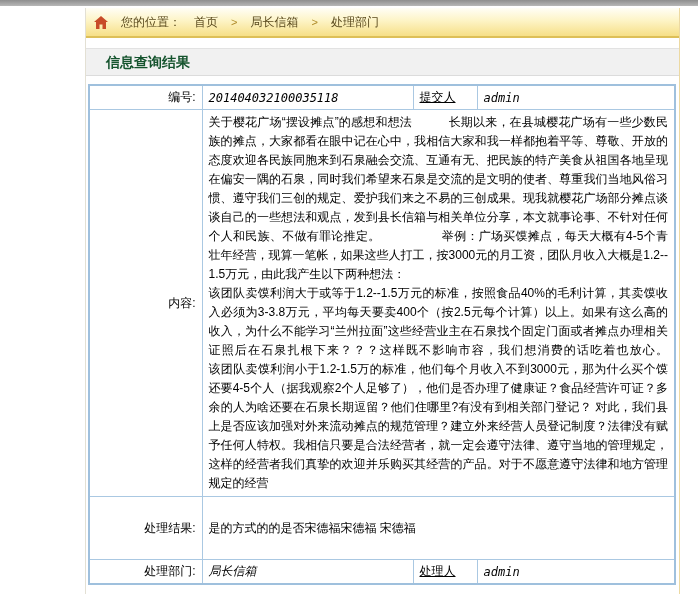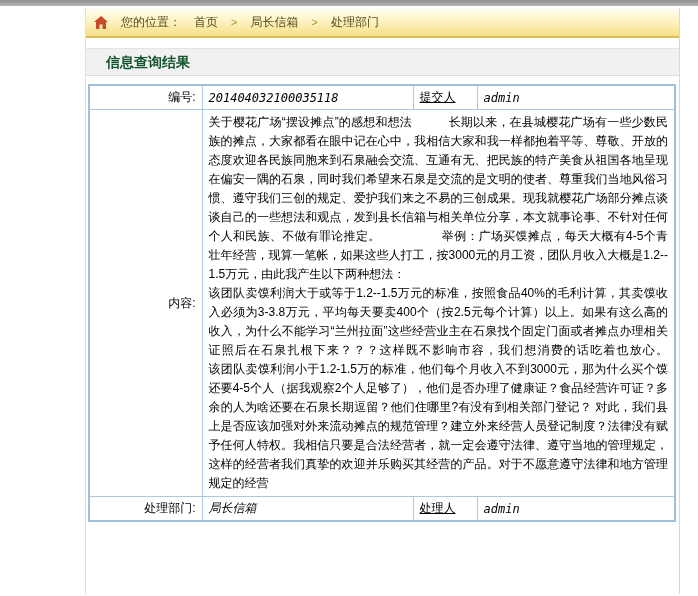--- a/index.html
+++ b/index.html
@@ -142,20 +142,24 @@
       <td class="lbl">编号:</td>
       <td class="val mono">201404032100035118</td>
       <td class="lbl-mid">提交人</td>
       <td class="val mono">admin</td>
     </tr>
     <tr>
       <td class="lbl">内容:</td>
       <td class="content-cell" colspan="3">关于樱花广场“摆设摊点”的感想和想法　　　长期以来，在县城樱花广场有一些少数民族的摊点，大家都看在眼中记在心中，我相信大家和我一样都抱着平等、尊敬、开放的态度欢迎各民族同胞来到石泉融会交流、互通有无、把民族的特产美食从祖国各地呈现在偏安一隅的石泉，同时我们希望来石泉是交流的是文明的使者、尊重我们当地风俗习惯、遵守我们三创的规定、爱护我们来之不易的三创成果。现我就樱花广场部分摊点谈谈自己的一些想法和观点，发到县长信箱与相关单位分享，本文就事论事、不针对任何个人和民族、不做有罪论推定。　　　　　举例：广场买馍摊点，每天大概有4-5个青壮年经营，现算一笔帐，如果这些人打工，按3000元的月工资，团队月收入大概是1.2--1.5万元，由此我产生以下两种想法：
 该团队卖馍利润大于或等于1.2--1.5万元的标准，按照食品40%的毛利计算，其卖馍收入必须为3-3.8万元，平均每天要卖400个（按2.5元每个计算）以上。如果有这么高的收入，为什么不能学习“兰州拉面”这些经营业主在石泉找个固定门面或者摊点办理相关证照后在石泉扎根下来？？？这样既不影响市容，我们想消费的话吃着也放心。　　　　　　该团队卖馍利润小于1.2-1.5万的标准，他们每个月收入不到3000元，那为什么买个馍还要4-5个人（据我观察2个人足够了），他们是否办理了健康证？食品经营许可证？多余的人为啥还要在石泉长期逗留？他们住哪里?有没有到相关部门登记？ 对此，我们县上是否应该加强对外来流动摊点的规范管理？建立外来经营人员登记制度？法律没有赋予任何人特权。我相信只要是合法经营者，就一定会遵守法律、遵守当地的管理规定，这样的经营者我们真挚的欢迎并乐购买其经营的产品。对于不愿意遵守法律和地方管理规定的经营</td>
     </tr>
+    <tr>
+      <td class="lbl red">处理结果:</td>
+      <td class="result-cell" colspan="3">是的方式的的是否宋德福宋德福 宋德福</td>
+    </tr>
     <tr class="r-small">
       <td class="lbl">处理部门:</td>
       <td class="val">局长信箱</td>
       <td class="lbl-mid">处理人</td>
       <td class="val mono">admin</td>
     </tr>
   </tbody>
     </table>
 
 </div>

